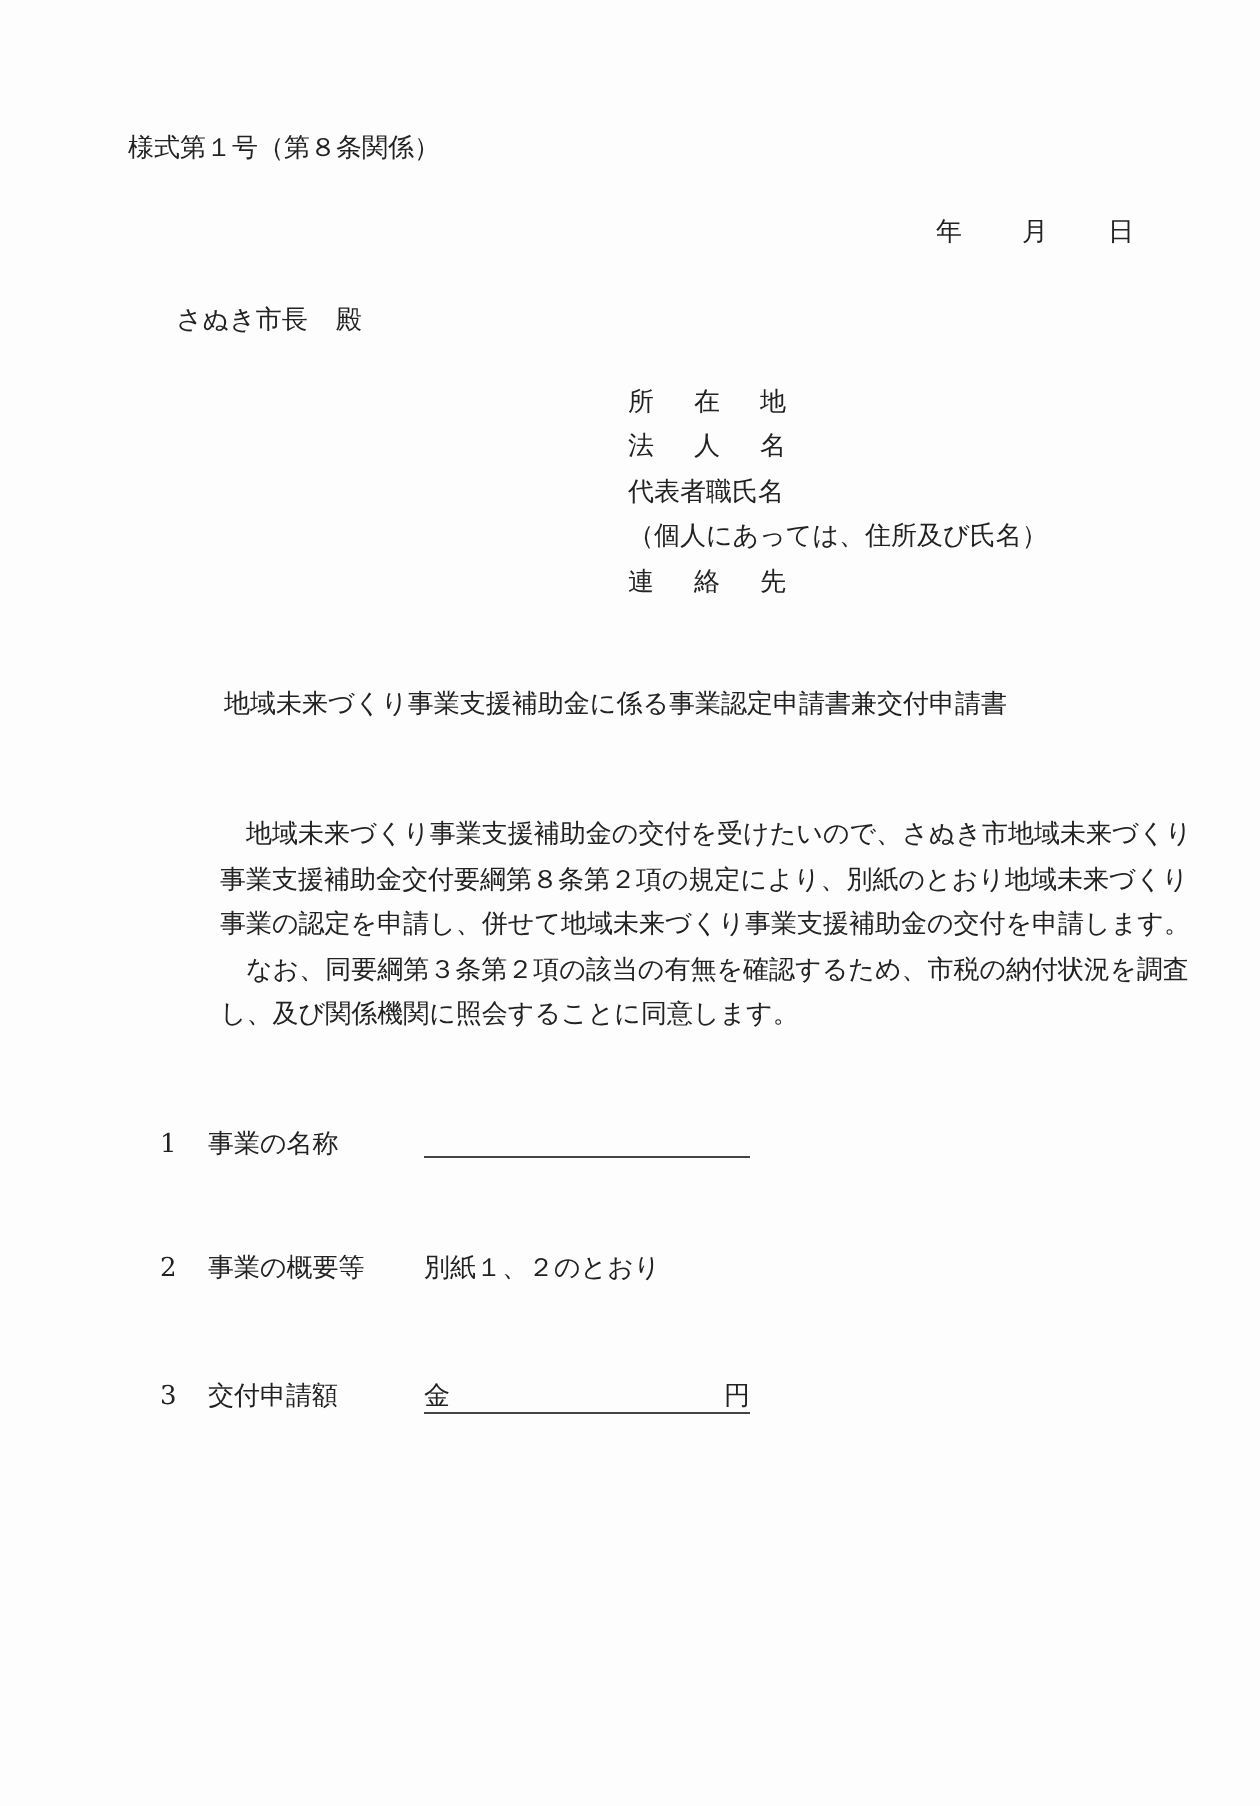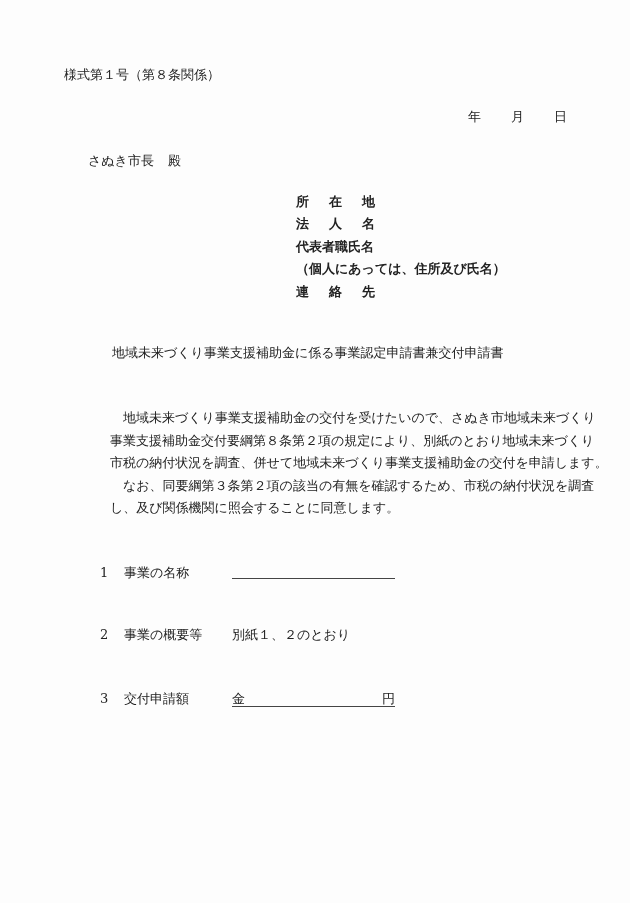--- a/index.html
+++ b/index.html
@@ -17,31 +17,31 @@
       font-size: 13px;
     }
     .abs { position: absolute; white-space: nowrap; line-height: 1; }
     #form-number { left: 64px; top: 68px; }
     #date-row { left: 468px; top: 110px; }
     #date-row span { display: inline-block; }
     #date-row .gap { width: 30px; }
     #addressee { left: 64px; top: 154px; margin-left: 24px; }
     #addressee .gap { display: inline-block; width: 14px; }
 
-    #applicant { left: 296px; top: 195px; font-weight: bold; }
+    #applicant { left: 314px; top: 195px; }
     #applicant .row { height: 22.4px; line-height: 1; }
     #applicant .spaced { letter-spacing: 20px; }
     #applicant .paren { padding-left: 0px; }
 
     #doc-title { left: 112px; top: 346px; }
 
     #body-text { left: 62px; top: 407px; width: 500px; white-space: normal; line-height: 22.5px; margin-left: 48px; }
     #body-text .line { display: block; white-space: nowrap; }
 
-    .item { position: absolute; left: 80px; white-space: nowrap; line-height: 1; margin-left: 20px; }
+    .item { position: absolute; left: 80px; white-space: nowrap; line-height: 1; }
     .item .num { display: inline-block; width: 24px; }
     .item .label { display: inline-block; width: 108px; }
     .item .underline-field {
       display: inline-block;
       width: 163px;
       border-bottom: 1px solid #444;
       height: 14px;
       vertical-align: bottom;
       position: relative;
     }
@@ -75,21 +75,21 @@
   <div class="row">代表者職氏名</div>
   <div class="row paren">（個人にあっては、住所及び氏名）</div>
   <div class="row spaced">連絡先</div>
 </div>
 
 <div class="abs" id="doc-title">地域未来づくり事業支援補助金に係る事業認定申請書兼交付申請書</div>
 
 <div class="abs" id="body-text">
   <span class="line">　地域未来づくり事業支援補助金の交付を受けたいので、さぬき市地域未来づくり</span>
   <span class="line">事業支援補助金交付要綱第８条第２項の規定により、別紙のとおり地域未来づくり</span>
-  <span class="line">市税の納付状況を調査、併せて地域未来づくり事業支援補助金の交付を申請します。</span>
+  <span class="line">事業の認定を申請し、併せて地域未来づくり事業支援補助金の交付を申請します。</span>
   <span class="line">　なお、同要綱第３条第２項の該当の有無を確認するため、市税の納付状況を調査</span>
   <span class="line">し、及び関係機関に照会することに同意します。</span>
 </div>
 
 <div class="item" id="item-1">
   <span class="num">1</span><span class="label">事業の名称</span><span class="underline-field"></span>
 </div>
 
 <div class="item" id="item-2">
   <span class="num">2</span><span class="label">事業の概要等</span><span>別紙１、２のとおり</span>

